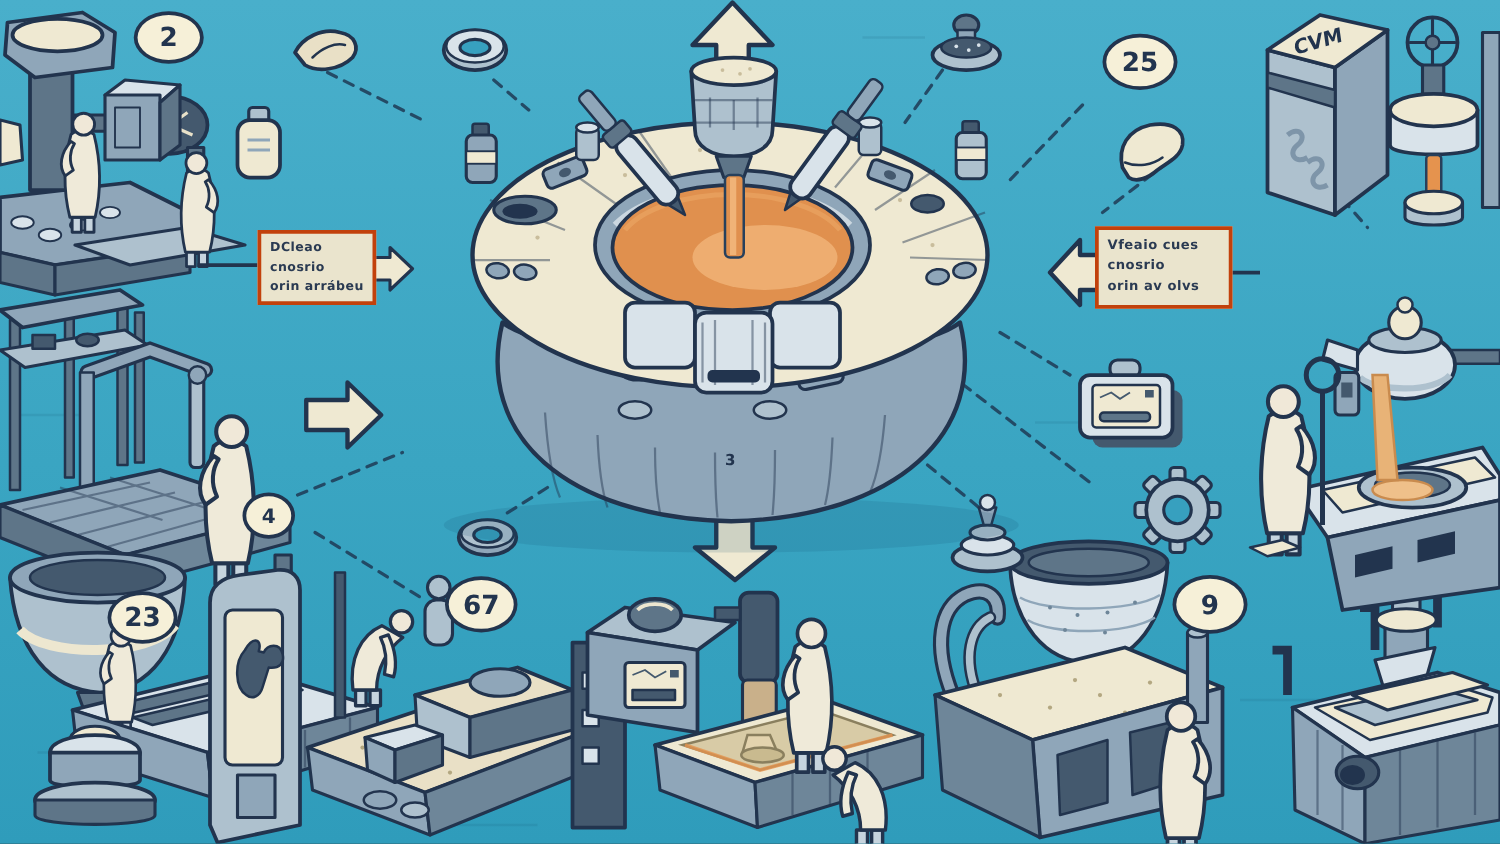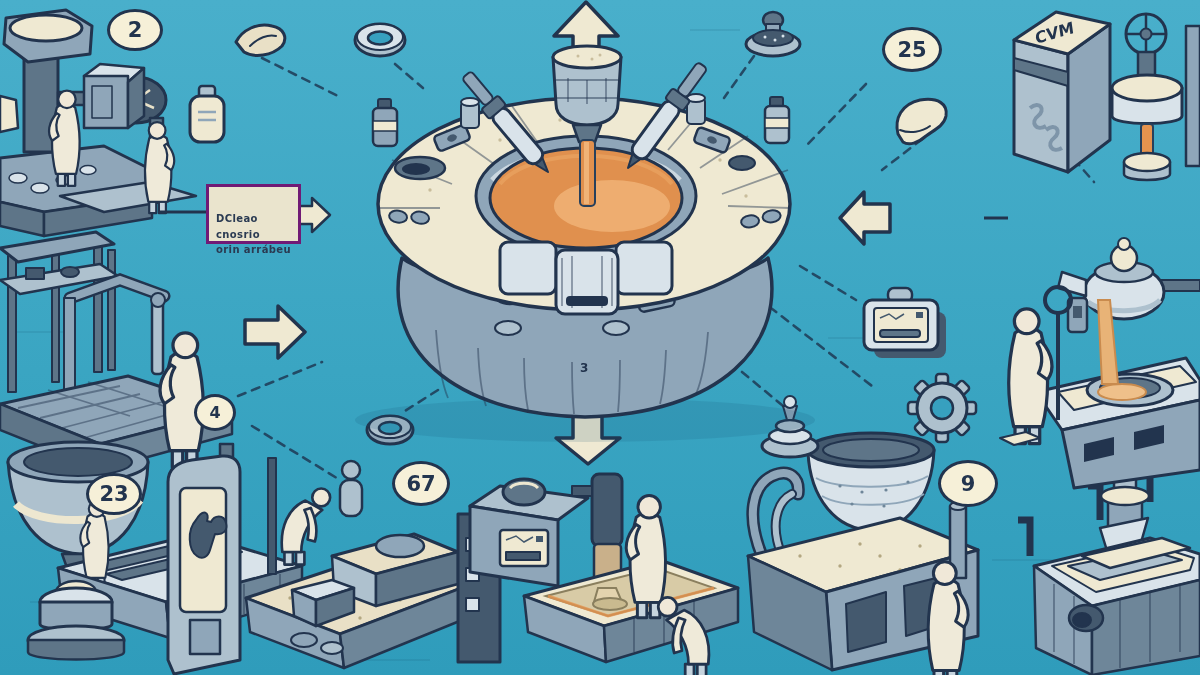--- a/index.html
+++ b/index.html
@@ -14,24 +14,24 @@
   .dash path{stroke:#1E3A55;stroke-width:2.6;stroke-dasharray:8 7;fill:none;
              stroke-linecap:round;opacity:.85;}
   .seam{stroke:#22344E;stroke-width:1.8;opacity:.45;fill:none;}
   .badge{position:absolute;display:flex;align-items:center;justify-content:center;
          background:#F6F0D8;border:3.5px solid #22344E;border-radius:50%;
          color:#22344E;font-weight:bold;font-size:21px;box-sizing:border-box;}
   #b16{left:107px;top:9px;width:56px;height:42px;}
   #b52{left:882px;top:27px;width:60px;height:45px;}
   #b4{left:194px;top:394px;width:42px;height:37px;font-size:16px;}
   #b23{left:86px;top:473px;width:56px;height:42px;}
-  #b67{left:392px;top:461px;width:58px;height:45px;}
+  #b67{left:356px;top:461px;width:58px;height:45px;}
   #b9{left:938px;top:460px;width:60px;height:47px;}
-  .lbox{position:absolute;background:#EAE4CD;border:3px solid #701a75;color:#2A3A52;
-        font-weight:bold;padding:24px 7px;box-sizing:border-box;line-height:1.55;
+  .lbox{position:absolute;background:#EAE4CD;border:3px solid #c2410c;color:#2A3A52;
+        font-weight:bold;padding:4px 7px;box-sizing:border-box;line-height:1.55;
         letter-spacing:.4px;}
   .lbox div{white-space:nowrap;}
   #lbxL{left:206px;top:184px;width:95px;height:60px;font-size:10px;}
   #lbxR{left:876px;top:181px;width:110px;height:66px;font-size:10.5px;}
 </style>
 </head>
 <body>
 
 <div class="stage">
 <svg width="1200" height="675" viewBox="0 0 1200 675">
@@ -504,13 +504,18 @@
     </div>
   <div class="badge" id="b9">
       <span>9</span>
     </div>
 
   <div class="lbox" id="lbxL">
     <div>DCleao</div>
     <div>cnosrio</div>
     <div>orin arrábeu</div>
   </div>
+  <div class="lbox" id="lbxR">
+    <div>Vfeaio cues</div>
+    <div>cnosrio</div>
+    <div>orin av olvs</div>
+  </div>
 </div>
 
 </body></html>

